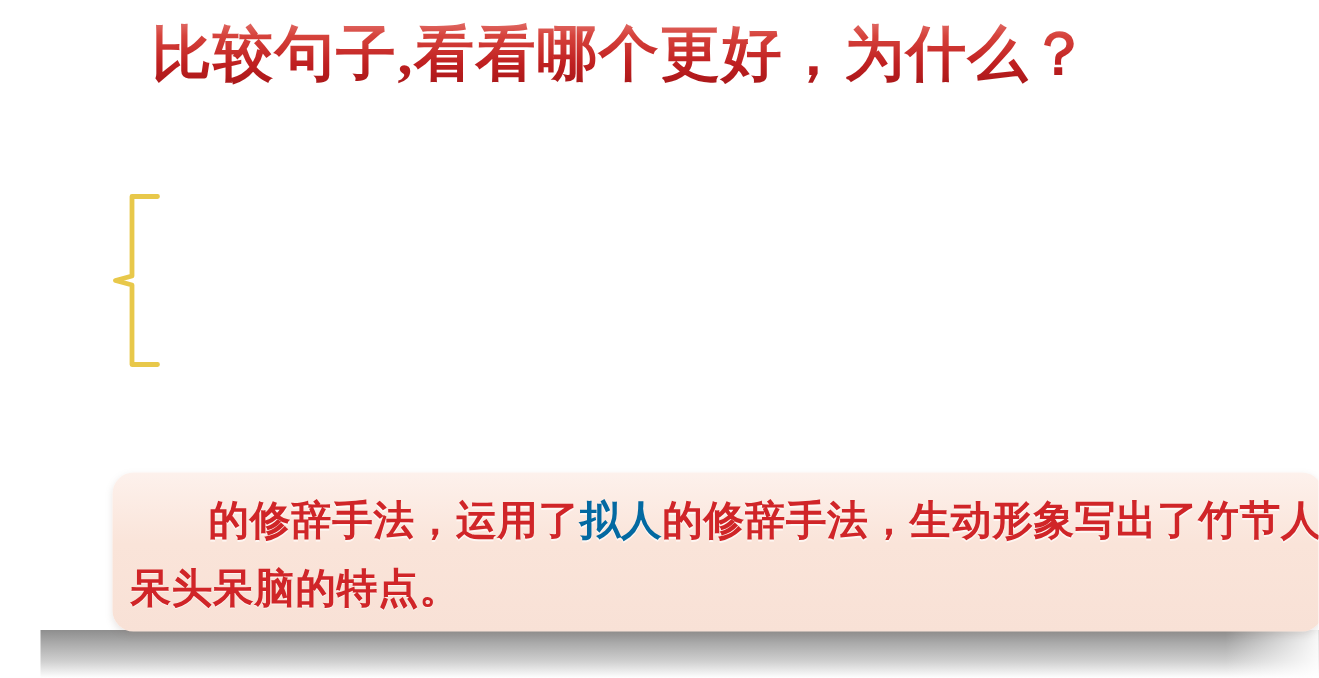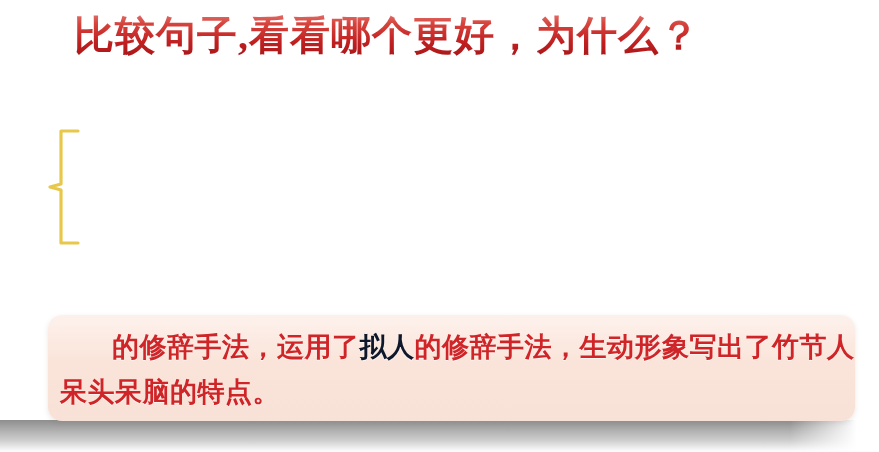--- a/index.html
+++ b/index.html
@@ -12,20 +12,21 @@
     height: 452px;
     overflow: hidden;
     font-family: "Liberation Serif", "DejaVu Serif", serif;
     position: relative;
   }
 
   #slide {
     position: absolute;
     inset: 0;
     background: #ffffff;
+    margin-left: 27px;
   }
 
   
   #title {
     position: absolute;
     left: 74px;
     top: 8px;
     width: 760px;
     font-size: 40px;
     line-height: 56px;
@@ -115,21 +116,21 @@
     font-size: 27px;
     line-height: 45px;
     font-weight: 700;
     color: #d02528;
     font-family: "Liberation Sans", "DejaVu Sans", sans-serif;
     letter-spacing: 0.5px;
     text-indent: 52px;
     text-shadow: 0 1px 0 rgba(255,255,255,0.65);
     white-space: pre-wrap;
   }
-  #answer-text .hl-blue { color: #0f172a; }
+  #answer-text .hl-blue { color: #0369a1; }
 </style>
 </head>
 <body>
 
 <div id="slide">
 
   <div id="title-shadowlayer">比较句子,看看哪个更好，为什么？</div>
   <div id="title">比较句子,看看哪个更好，为什么？</div>
 
   <div id="brace">

